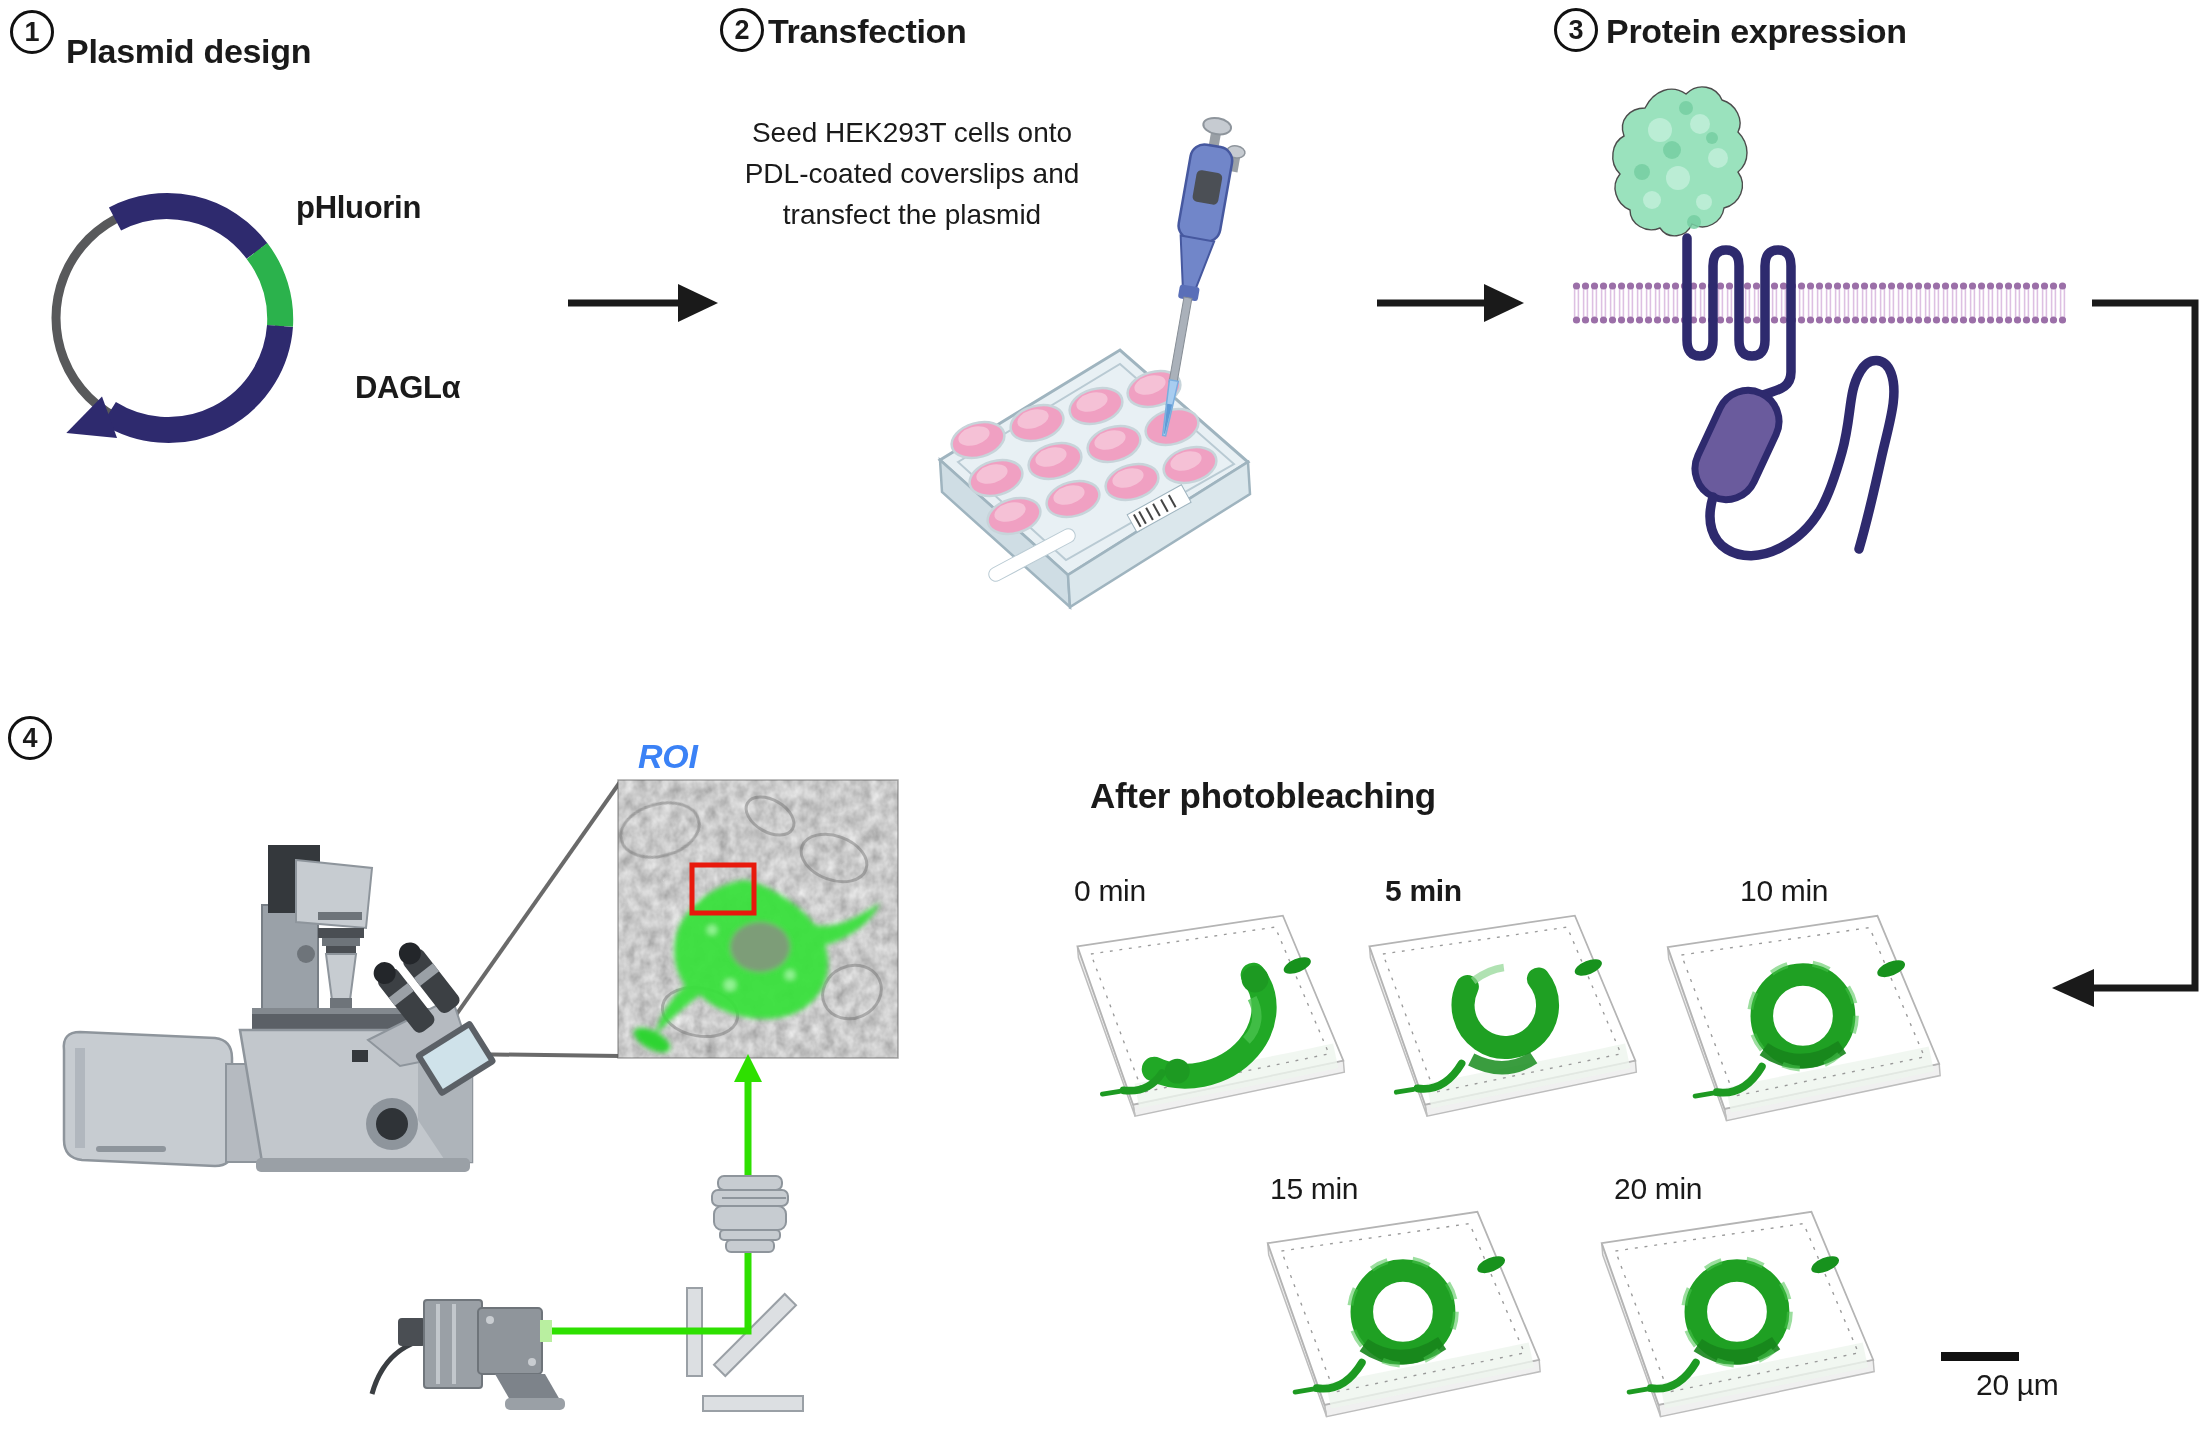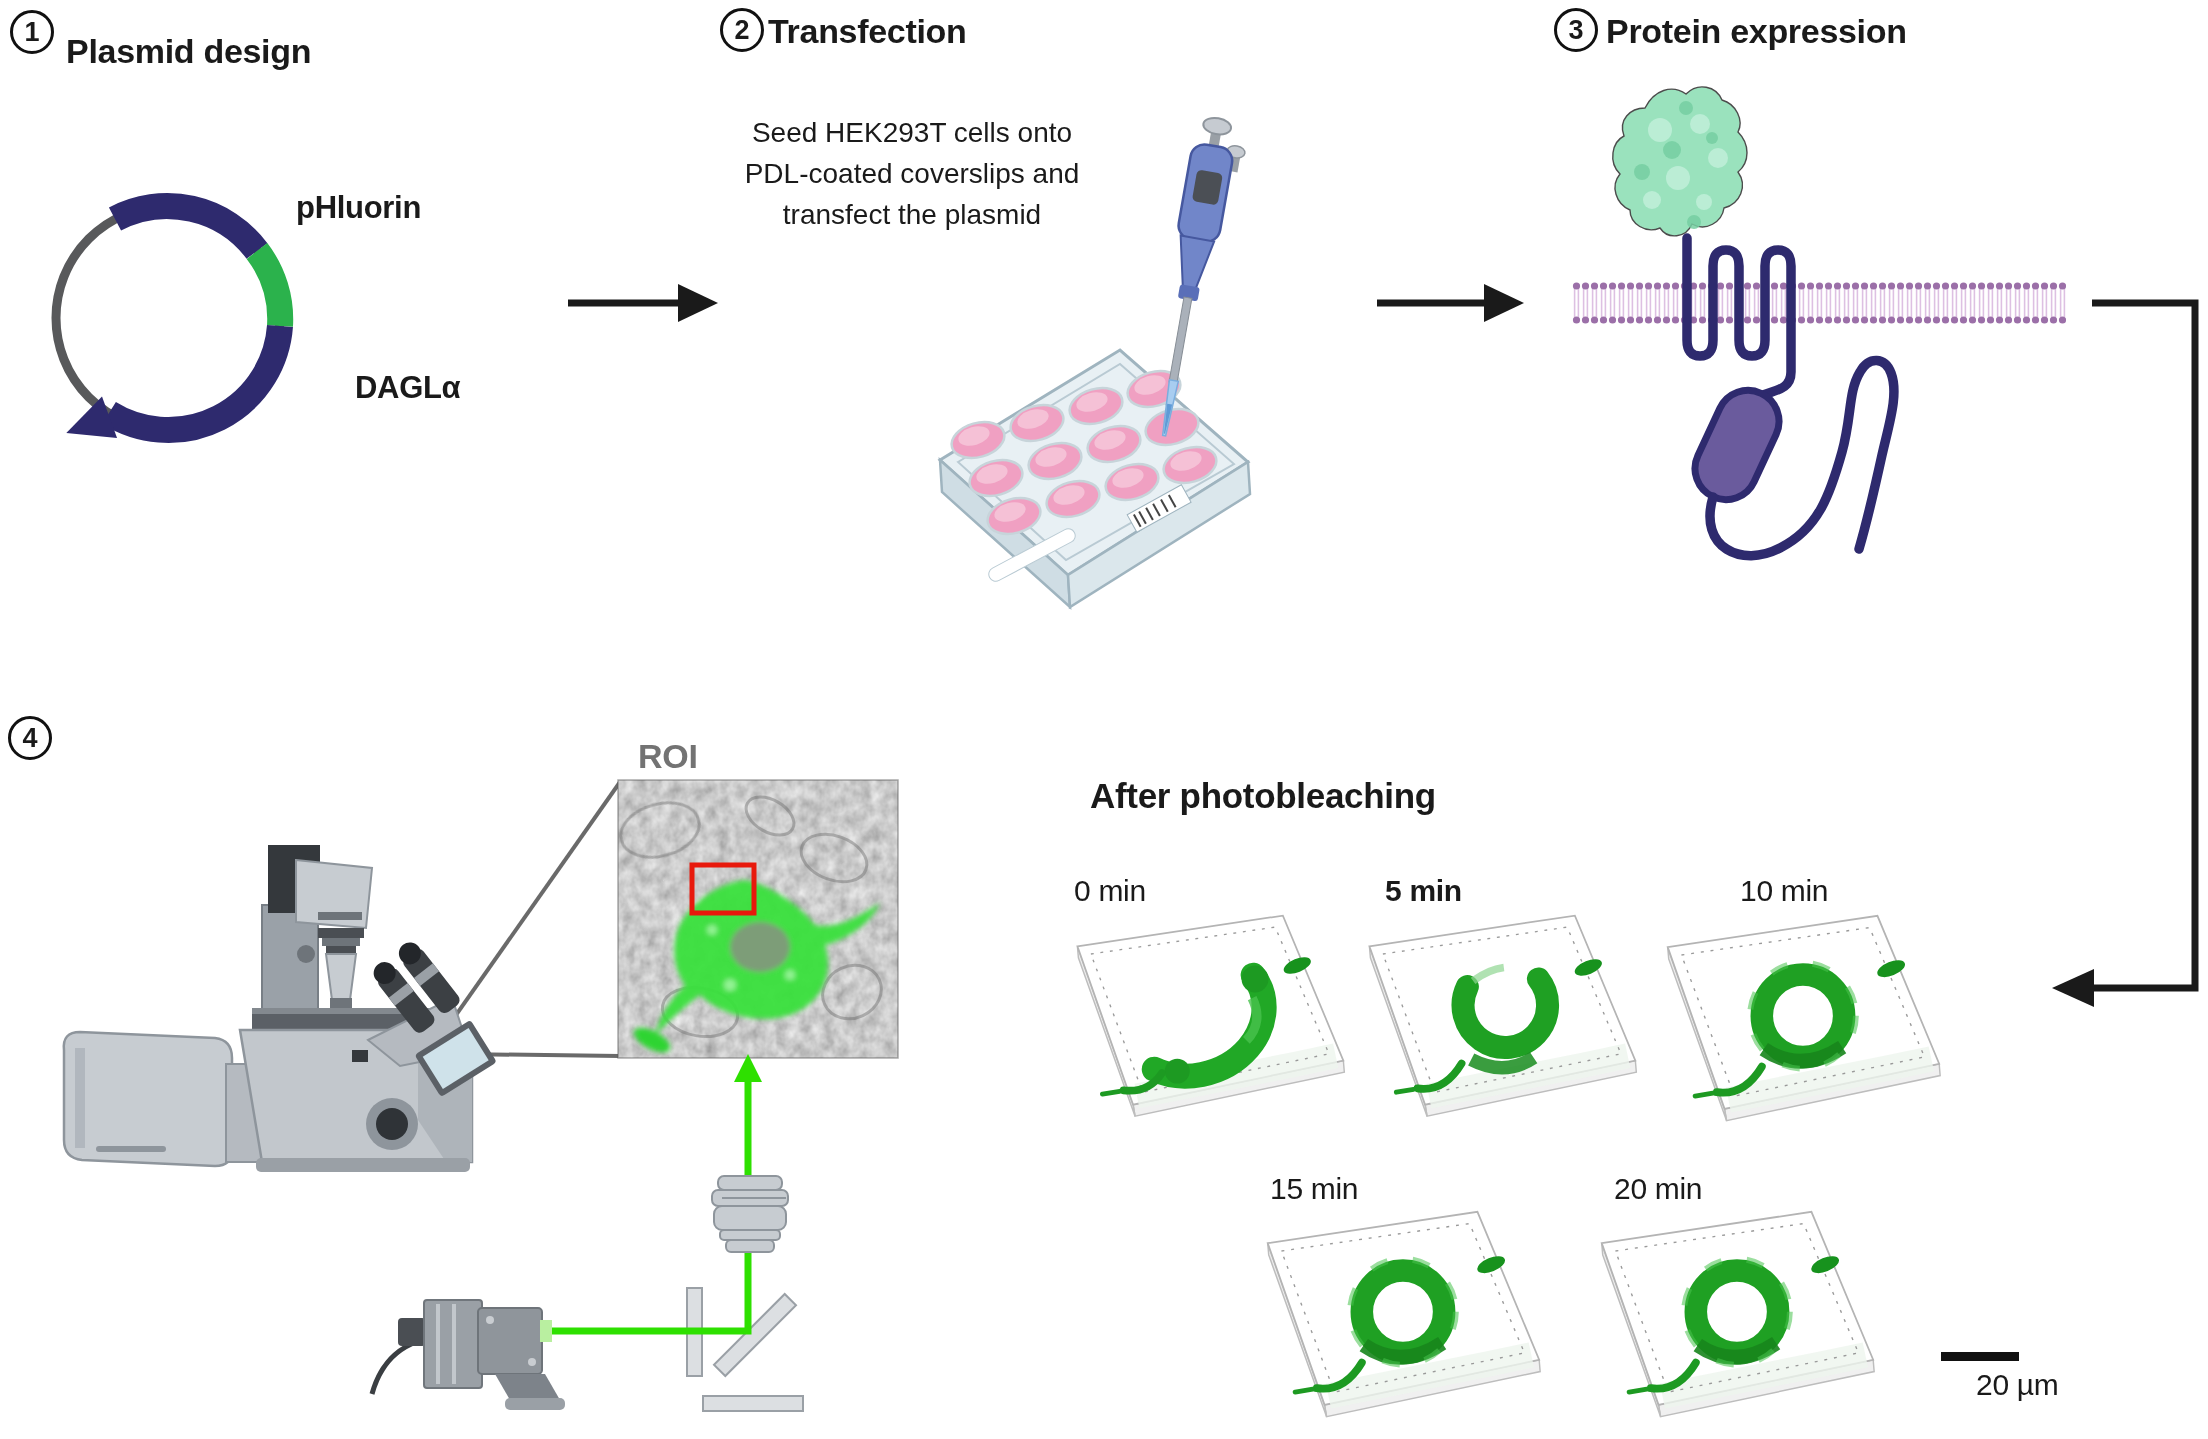--- a/index.html
+++ b/index.html
@@ -5,21 +5,21 @@
   html,body{margin:0;padding:0;background:#ffffff;}
   #canvas{position:relative;width:2208px;height:1439px;background:#ffffff;overflow:hidden;
           font-family:"Liberation Sans",sans-serif;color:#1a1a1a;}
   #art{position:absolute;left:0;top:0;}
   .lbl{position:absolute;white-space:nowrap;color:#1a1a1a;letter-spacing:-0.3px;}
   .bold{font-weight:700;}
   .step-badge{position:absolute;width:44px;height:44px;border:3.5px solid #111;border-radius:50%;
               display:flex;align-items:center;justify-content:center;font-weight:700;font-size:27px;
               background:#fff;box-sizing:border-box;}
   .note{position:absolute;left:730px;top:112px;width:364px;text-align:center;font-size:28px;line-height:41px;}
-  .red{color:#737373;}
+  .red{color:#3b82f6;font-style:italic;}
 </style>
 </head>
 <body>
 
 <div id="canvas">
 
   <svg id="art" width="2208" height="1439" viewBox="0 0 2208 1439" xmlns="http://www.w3.org/2000/svg" xmlns:xlink="http://www.w3.org/1999/xlink">
 
     <defs>
       <pattern id="lipid" x="1572" y="281" width="9" height="44" patternUnits="userSpaceOnUse">

